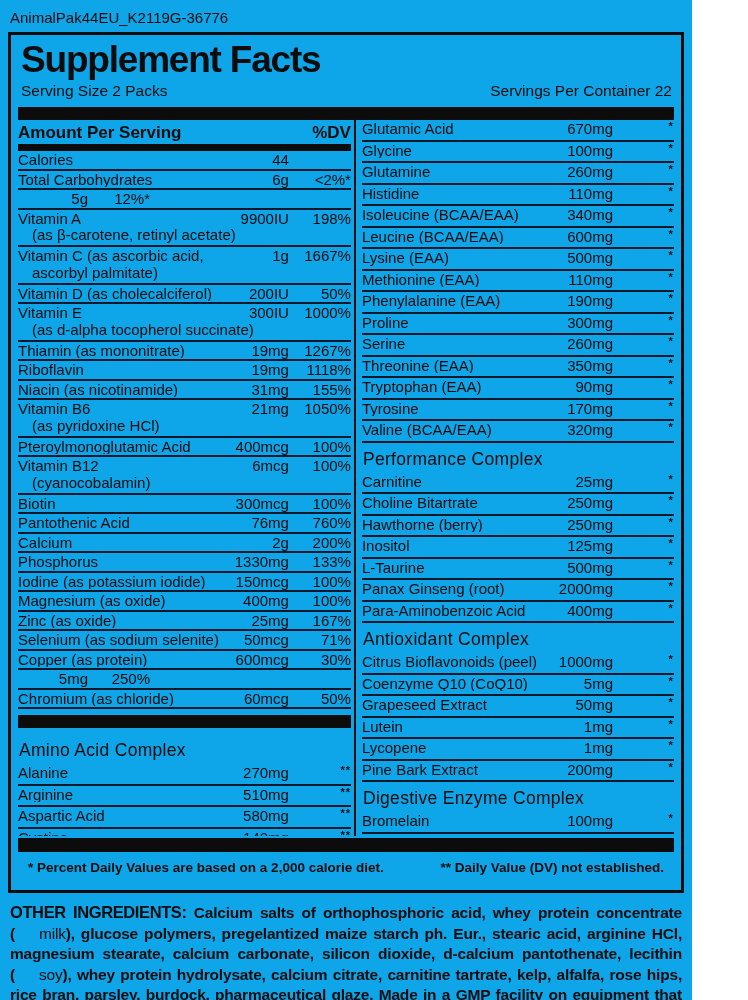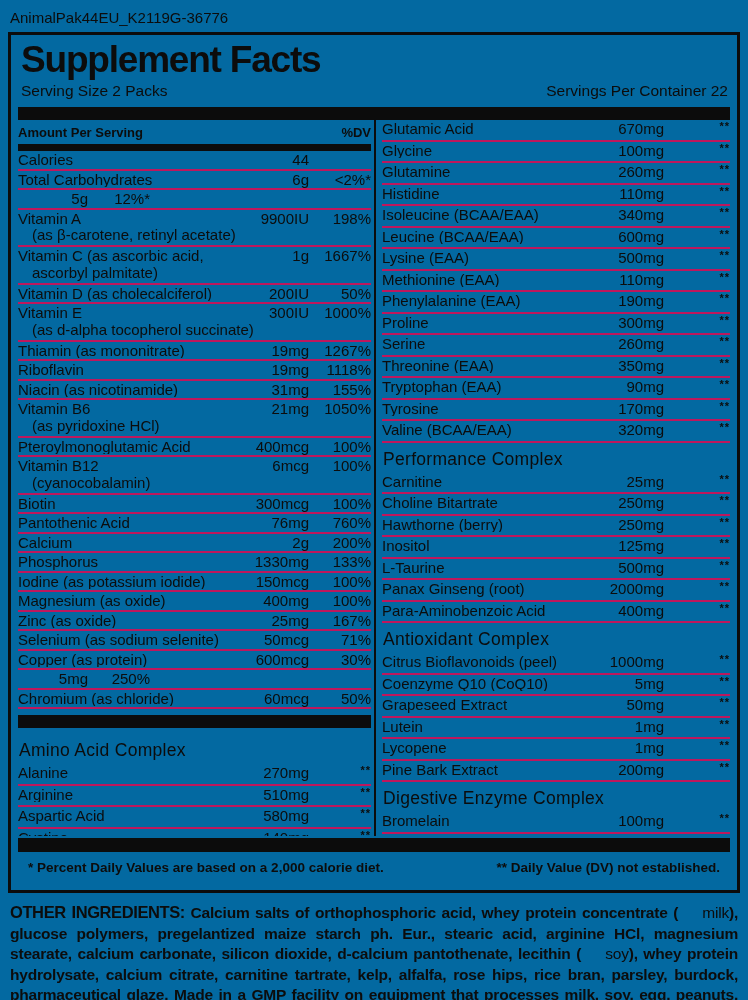--- a/index.html
+++ b/index.html
@@ -1,20 +1,20 @@
 <!DOCTYPE html>
 <html><head>
 <meta charset="utf-8">
 <style>
   * { box-sizing: border-box; margin: 0; padding: 0; }
   html, body { background: #ffffff; }
   .page {
     position: relative;
-    width: 748px; height: 1000px;
-    background: #0369a1;
+    width: 692px; height: 1000px;
+    background: #0ea5e9;
     color: #0c0c0c;
     font-family: "Liberation Sans", sans-serif;
     overflow: hidden;
   }
   .file-label {
     padding: 9px 0 5px 10px;
     font-size: 15px;
     line-height: 18px;
   }
   .facts-box {
@@ -46,25 +46,25 @@
   .col-left { padding-right: 3px; }
   .col-right {
     width: 356px;
     border-left: 2.5px solid #0c0c0c;
     padding-left: 6px;
   }
   .left-header {
     display: flex;
     justify-content: space-between;
     font-weight: bold;
-    font-size: 13px;
+    font-size: 17px;
     line-height: 17px;
     padding: 4px 0 3px;
   }
-  .row { border-bottom: 2px solid #be185d; }
+  .row { border-bottom: 2px solid #0f172a; }
   .row.no-line { border-bottom: none; }
   .row-line {
     display: flex;
     align-items: baseline;
     line-height: 15.5px;
     padding: 1px 0;
     font-size: 15px;
     white-space: nowrap;
   }
   .cell-name   { flex: 1; text-align: left; overflow: hidden; }

